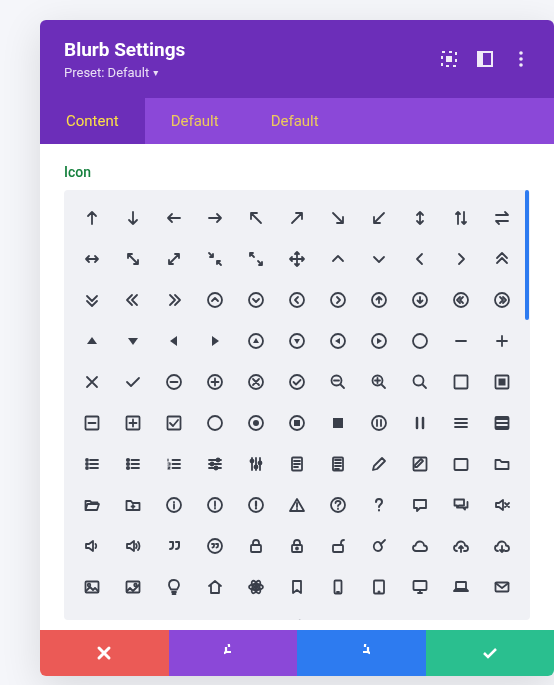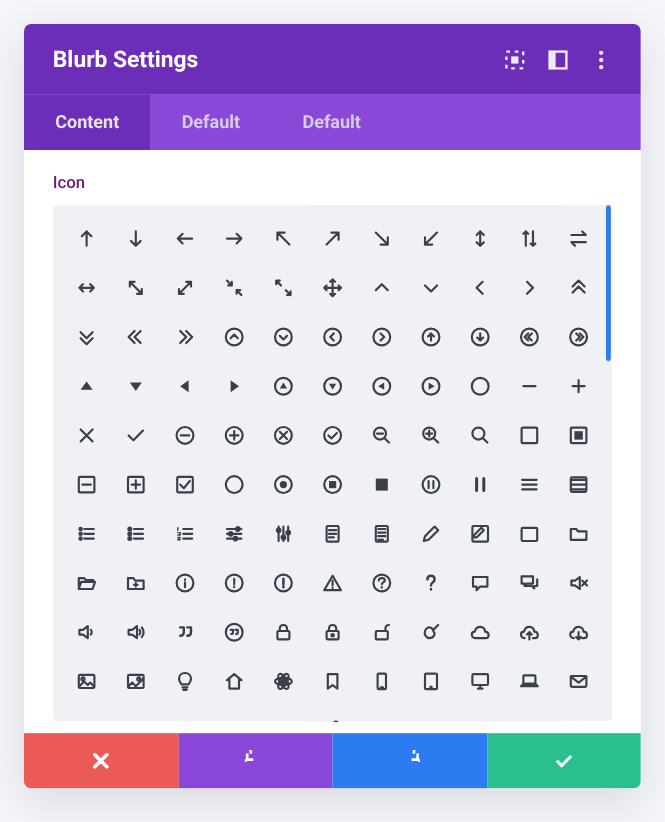--- a/index.html
+++ b/index.html
@@ -9,20 +9,21 @@
     padding: 20px;
     width: 554px;
     height: 685px;
   }
   .modal {
     width: 514px;
     background: #fff;
     border-radius: 6px;
     box-shadow: 0 10px 40px rgba(0,0,0,0.12);
     overflow: hidden;
+    margin-left: 20px;
   }
   .header {
     background: #6c2eb9;
     color: #fff;
     padding: 18px 24px;
     display: flex;
     align-items: center;
     justify-content: space-between;
   }
   .title-block { display: flex; flex-direction: column; gap: 4px; }
@@ -31,37 +32,37 @@
   .preset::after { content: "▾"; font-size: 10px; }
   .header-actions { display: flex; gap: 18px; align-items: center; }
   .header-btn { width: 18px; height: 18px; display: flex; align-items: center; justify-content: center; cursor: pointer; opacity: 0.9; }
   .header-btn svg { fill: #fff; }
   .tabs {
     background: #8b48d8;
     display: flex;
   }
   .tab {
     padding: 14px 26px;
-    color: #e5e5e5;
+    color: #fde047;
     font-size: 15px;
-    font-weight: 700;
+    font-weight: 400;
     cursor: pointer;
     opacity: 0.85;
   }
   .tab.active {
     background: #6c2eb9;
     opacity: 1;
   }
   .content {
     padding: 20px 24px 10px;
     position: relative;
   }
   .section-label {
     font-size: 14px;
-    color: #701a75;
+    color: #15803d;
     margin-bottom: 10px;
     font-weight: 500;
   }
   .icon-picker-wrap {
     position: relative;
   }
   .icon-picker {
     background: #f0f1f5;
     border-radius: 4px;
     height: 430px;
@@ -112,20 +113,21 @@
   .fbtn svg { fill: #fff; width: 18px; height: 18px; }
 </style>
 </head>
 <body>
 
 <div class="modal">
 
   <div class="header">
     <div class="title-block">
       <div class="title">Blurb Settings</div>
+      <div class="preset">Preset: Default</div>
     </div>
     <div class="header-actions">
       <div class="header-btn">
         <svg viewBox="0 0 18 18">
             <rect x="2" y="2" width="14" height="14" fill="none" stroke="#fff" stroke-width="2" stroke-dasharray="3 4"></rect>
             <rect x="6" y="6" width="6" height="6" fill="#fff"></rect>
           </svg>
       </div>
       <div class="header-btn">
         <svg viewBox="0 0 18 18">

